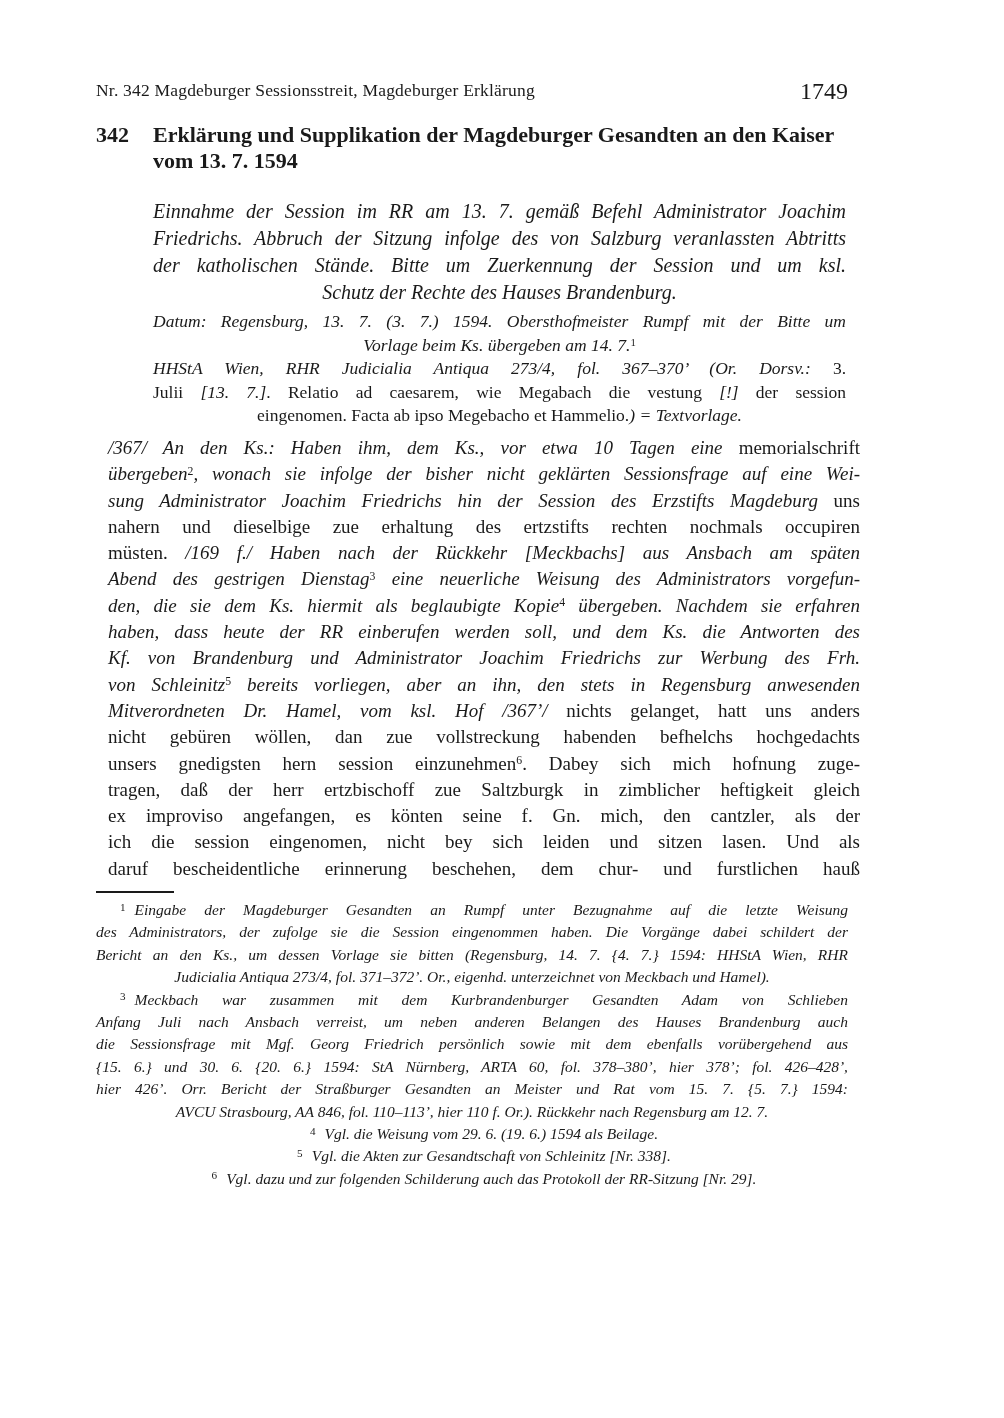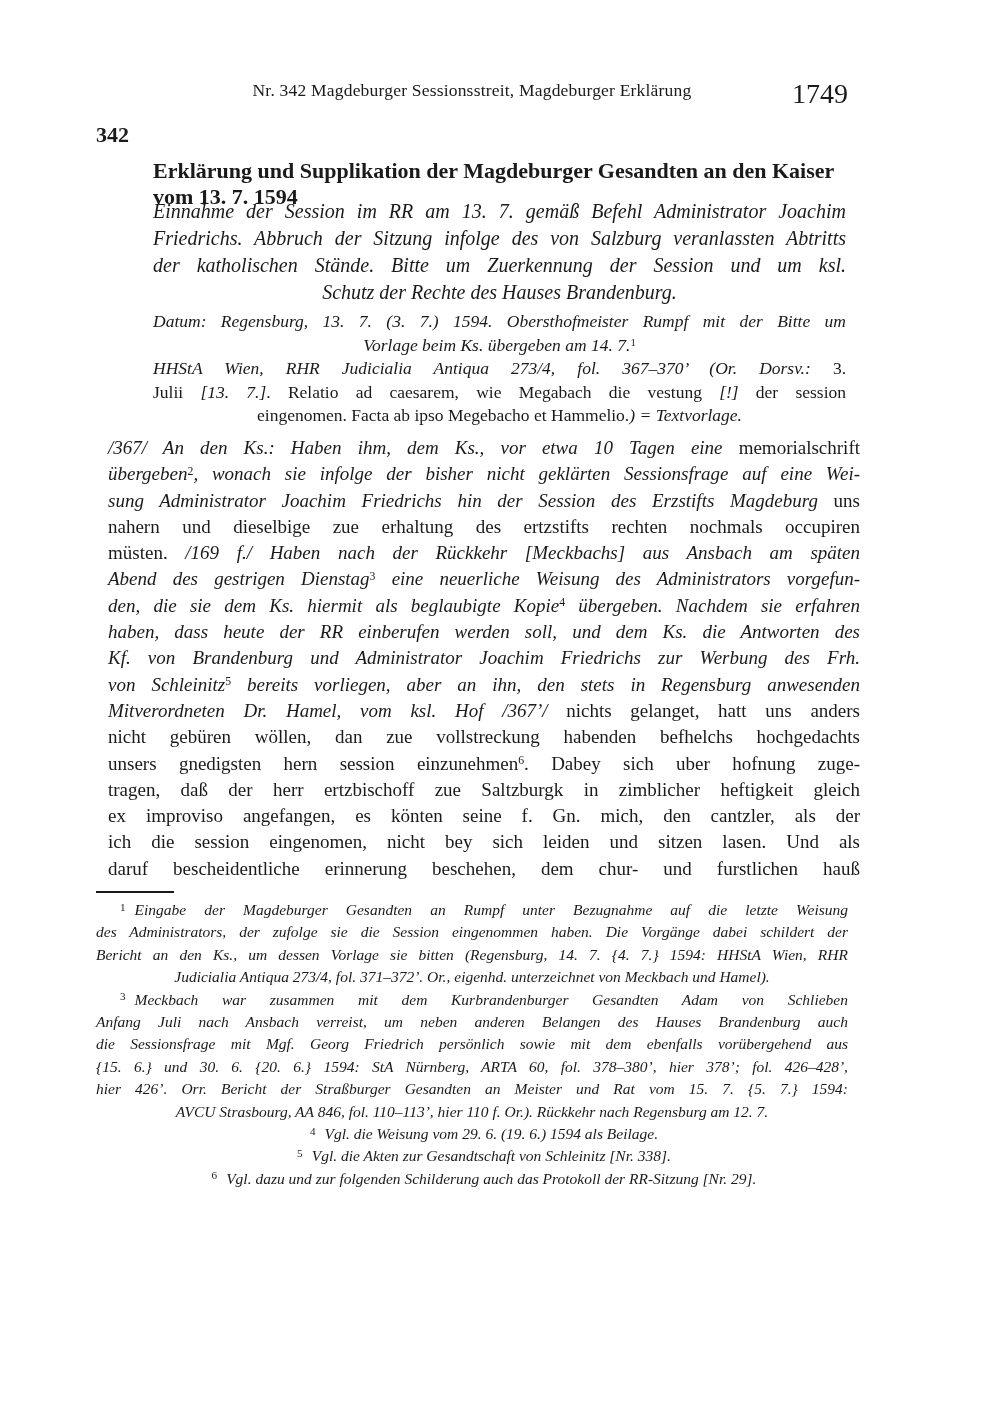--- a/index.html
+++ b/index.html
@@ -7,28 +7,28 @@
     width:1004px;height:1418px;
     background:#ffffff;
     font-family:"Liberation Serif","DejaVu Serif",serif;
     color:#1a1a1a;
     -webkit-font-smoothing:antialiased;
   }
   .page{position:relative;width:1004px;height:1418px;overflow:hidden;background:#ffffff;}
 
   
   .header-row{position:absolute;top:80px;left:96px;width:752px;height:24px;font-size:17.5px;}
-  .running-head{position:absolute;left:0;right:0;text-align:center;letter-spacing:.2px;}
-  .page-number{position:absolute;right:0;top:-2px;font-size:28px;}
+  .running-head{position:absolute;left:0;right:0;letter-spacing:.2px;}
+  .page-number{position:absolute;right:0;top:-2px;font-size:24px;}
 
   
   .title-block{position:absolute;top:122px;left:96px;width:770px;font-weight:bold;font-size:22px;line-height:26px;}
   .title-row{display:flex;}
   .title-num{width:57px;flex:0 0 57px;}
-  .title-main{flex:1;margin-top:36px;}
+  .title-main{flex:1;}
   .title-sub{margin-left:57px;}
 
   
   .tl{white-space:pre-wrap;text-align:center;}
   .tl.just{text-align:justify;text-align-last:justify;}
   .run-i{font-style:italic;}
   .run-r{font-style:normal;}
   sup.run-s{font-style:normal;font-size:.62em;line-height:0;vertical-align:baseline;position:relative;top:-.45em;}
   sup.run-n{font-style:normal;font-size:.72em;line-height:0;vertical-align:baseline;position:relative;top:-.4em;margin-left:24px;margin-right:9px;}
 
@@ -88,21 +88,21 @@
       <div class="tl just"><span class="run-i">sung Administrator Joachim Friedrichs hin der Session des Erzstifts Magdeburg </span><span class="run-r">uns</span></div>
       <div class="tl just"><span class="run-r">nahern und dieselbige zue erhaltung des ertzstifts rechten nochmals occupiren</span></div>
       <div class="tl just"><span class="run-r">müsten. </span><span class="run-i">/169 f./ Haben nach der Rückkehr [Meckbachs] aus Ansbach am späten</span></div>
       <div class="tl just"><span class="run-i">Abend des gestrigen Dienstag</span><sup class="run-s">3</sup><span class="run-i"> eine neuerliche Weisung des Administrators vorgefun-</span></div>
       <div class="tl just"><span class="run-i">den, die sie dem Ks. hiermit als beglaubigte Kopie</span><sup class="run-s">4</sup><span class="run-i"> übergeben. Nachdem sie erfahren</span></div>
       <div class="tl just"><span class="run-i">haben, dass heute der RR einberufen werden soll, und dem Ks. die Antworten des</span></div>
       <div class="tl just"><span class="run-i">Kf. von Brandenburg und Administrator Joachim Friedrichs zur Werbung des Frh.</span></div>
       <div class="tl just"><span class="run-i">von Schleinitz</span><sup class="run-s">5</sup><span class="run-i"> bereits vorliegen, aber an ihn, den stets in Regensburg anwesenden</span></div>
       <div class="tl just"><span class="run-i">Mitverordneten Dr. Hamel, vom ksl. Hof /367’/ </span><span class="run-r">nichts gelanget, hatt uns anders</span></div>
       <div class="tl just"><span class="run-r">nicht gebüren wöllen, dan zue vollstreckung habenden befhelchs hochgedachts</span></div>
-      <div class="tl just"><span class="run-r">unsers gnedigsten hern session einzunehmen</span><sup class="run-s">6</sup><span class="run-r">. Dabey sich uber hofnung zuge-</span></div>
+      <div class="tl just"><span class="run-r">unsers gnedigsten hern session einzunehmen</span><sup class="run-s">6</sup><span class="run-r">. Dabey sich mich hofnung zuge-</span></div>
       <div class="tl just"><span class="run-r">tragen, daß der herr ertzbischoff zue Saltzburgk in zimblicher heftigkeit gleich</span></div>
       <div class="tl just"><span class="run-r">ex improviso angefangen, es könten seine f. Gn. mich, den cantzler, als der</span></div>
       <div class="tl just"><span class="run-r">ich die session eingenomen, nicht bey sich leiden und sitzen lasen. Und als</span></div>
       <div class="tl just"><span class="run-r">daruf bescheidentliche erinnerung beschehen, dem chur- und furstlichen hauß</span></div>
     </div>
 
   <div class="footnote-separator"></div>
 
   <div class="footnotes-list">
       <div class="footnote">

